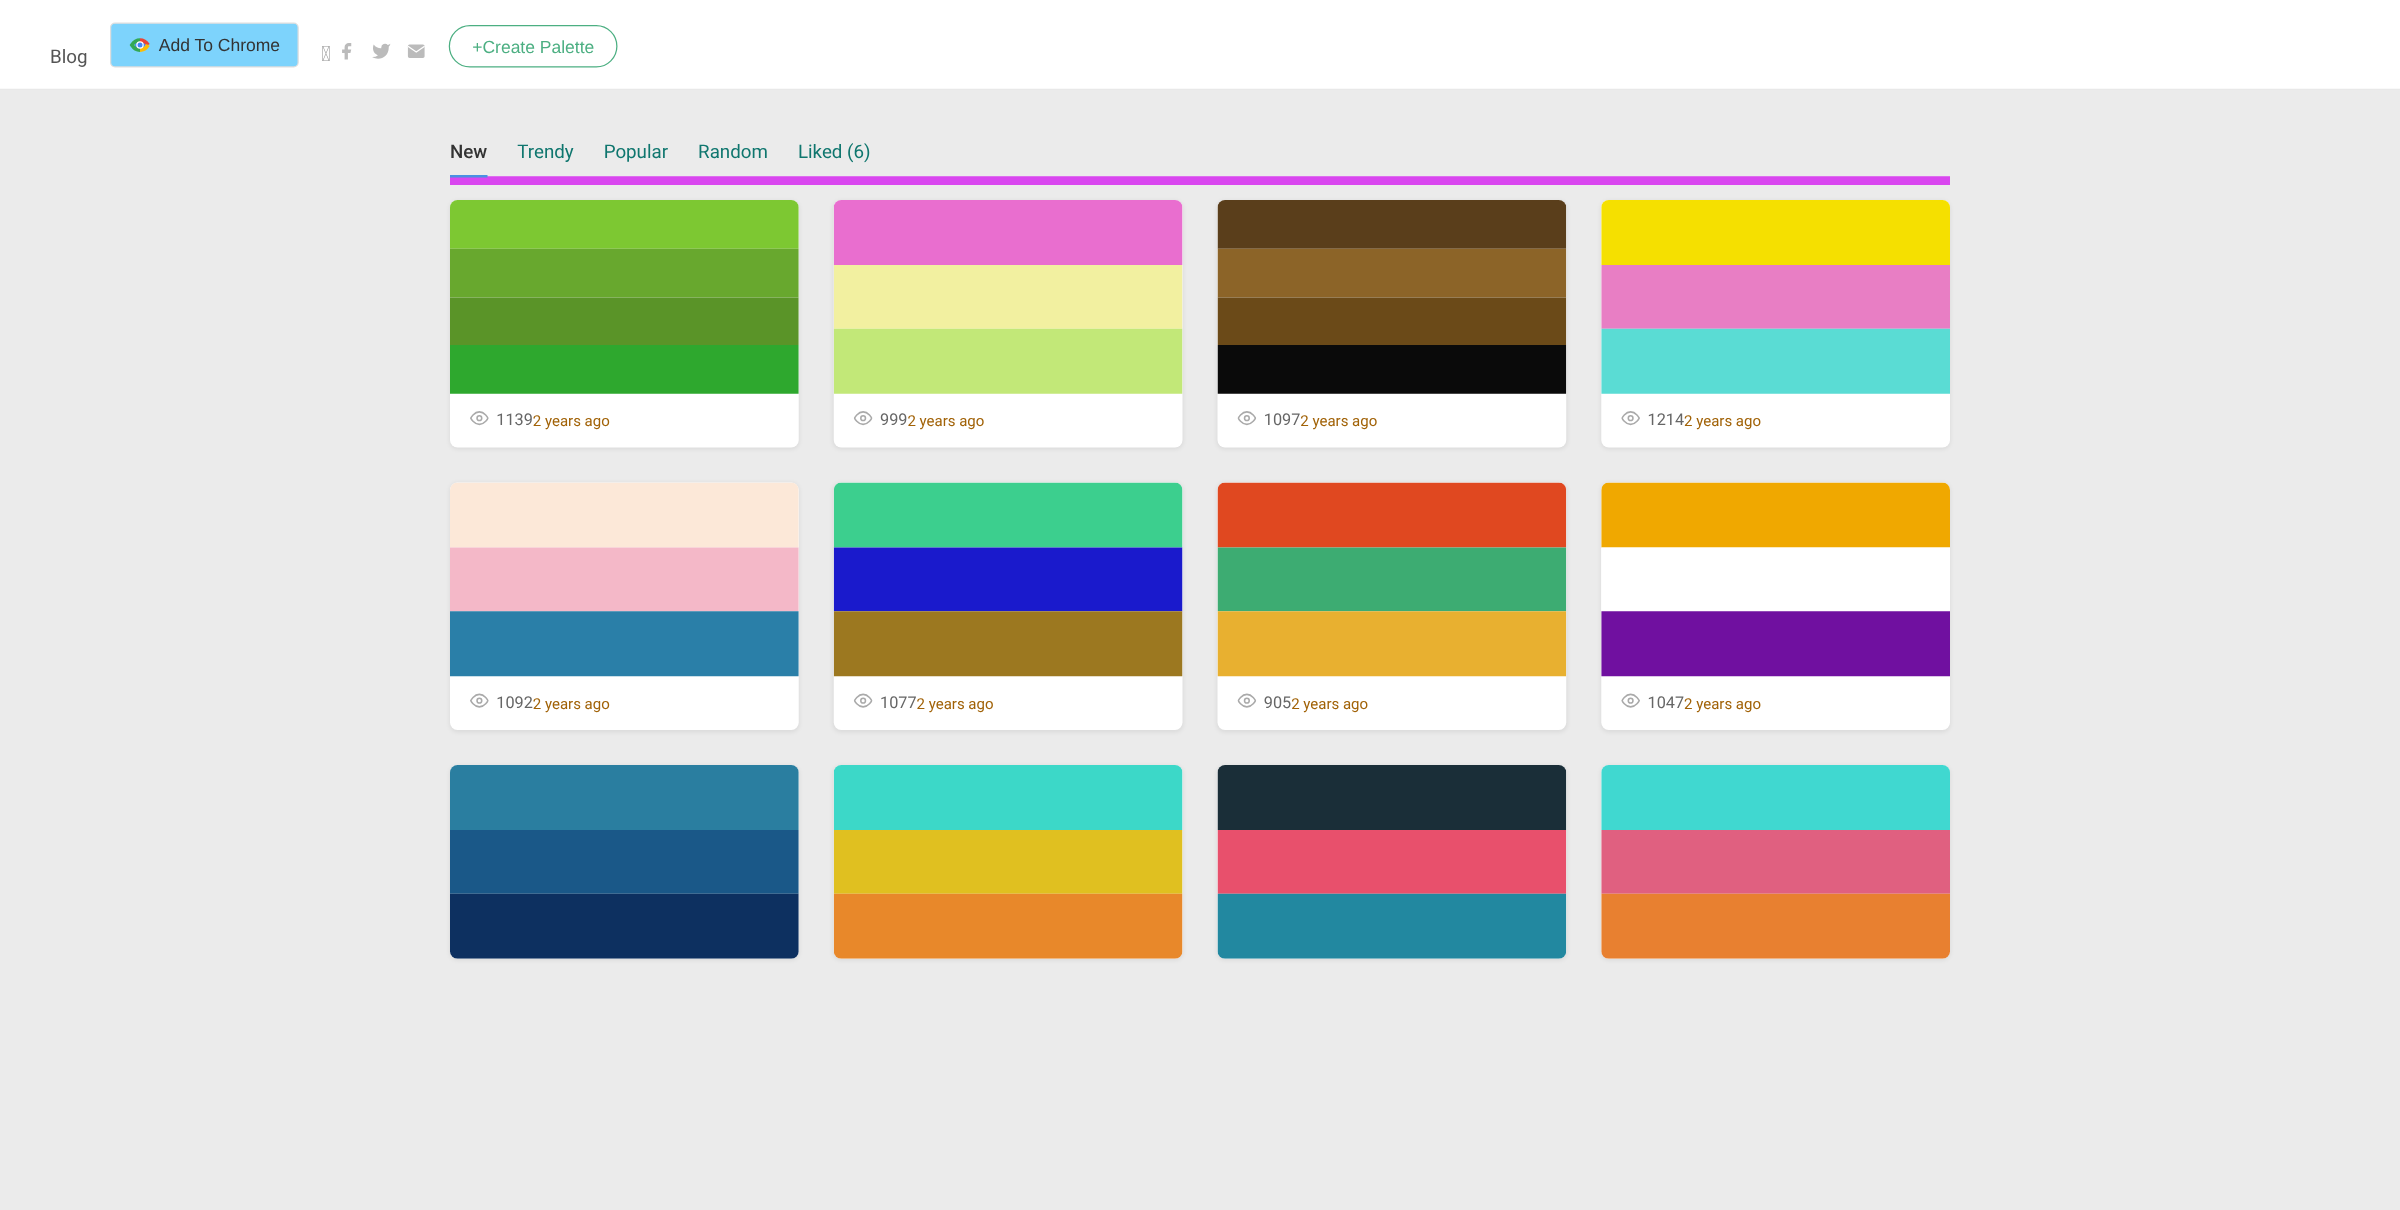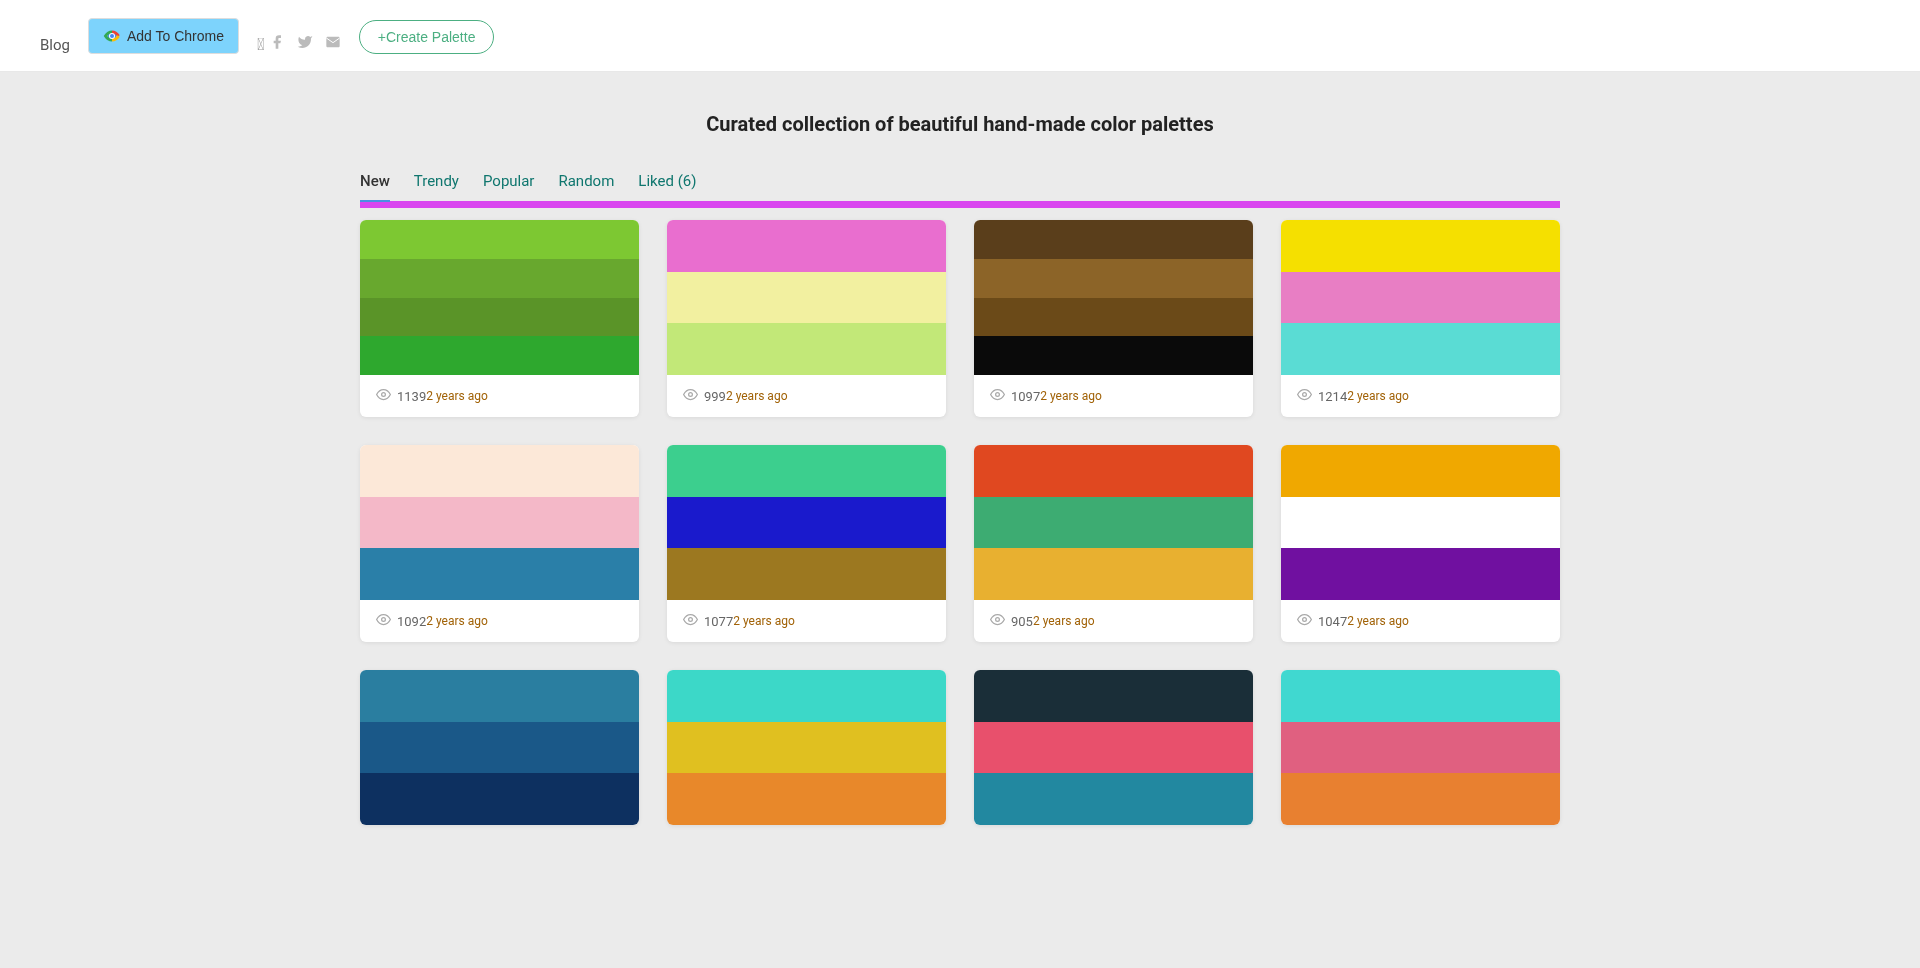--- a/index.html
+++ b/index.html
@@ -192,21 +192,20 @@
             <path d="M4 4h16c1.1 0 2 .9 2 2v12c0 1.1-.9 2-2 2H4c-1.1 0-2-.9-2-2V6c0-1.1.9-2 2-2z"></path>
             <polyline points="22,6 12,13 2,6" stroke="white" stroke-width="1.5" fill="none"></polyline>
           </svg>
       </a>
     </div>
     <button class="create-palette-btn">+Create Palette</button>
   </div>
 </header>
 
 <div class="main-content">
-  <h1 class="page-title">Curated collection of beautiful hand-made color palettes</h1>
 
   <nav class="tabs">
     <a class="tab active" href="#">New</a>
     <a class="tab" href="#">Trendy</a>
     <a class="tab" href="#">Popular</a>
     <a class="tab" href="#">Random</a>
     <a class="tab" href="#">Liked (6)</a>
   </nav>
 
   <div class="palette-grid" id="palette-grid">

